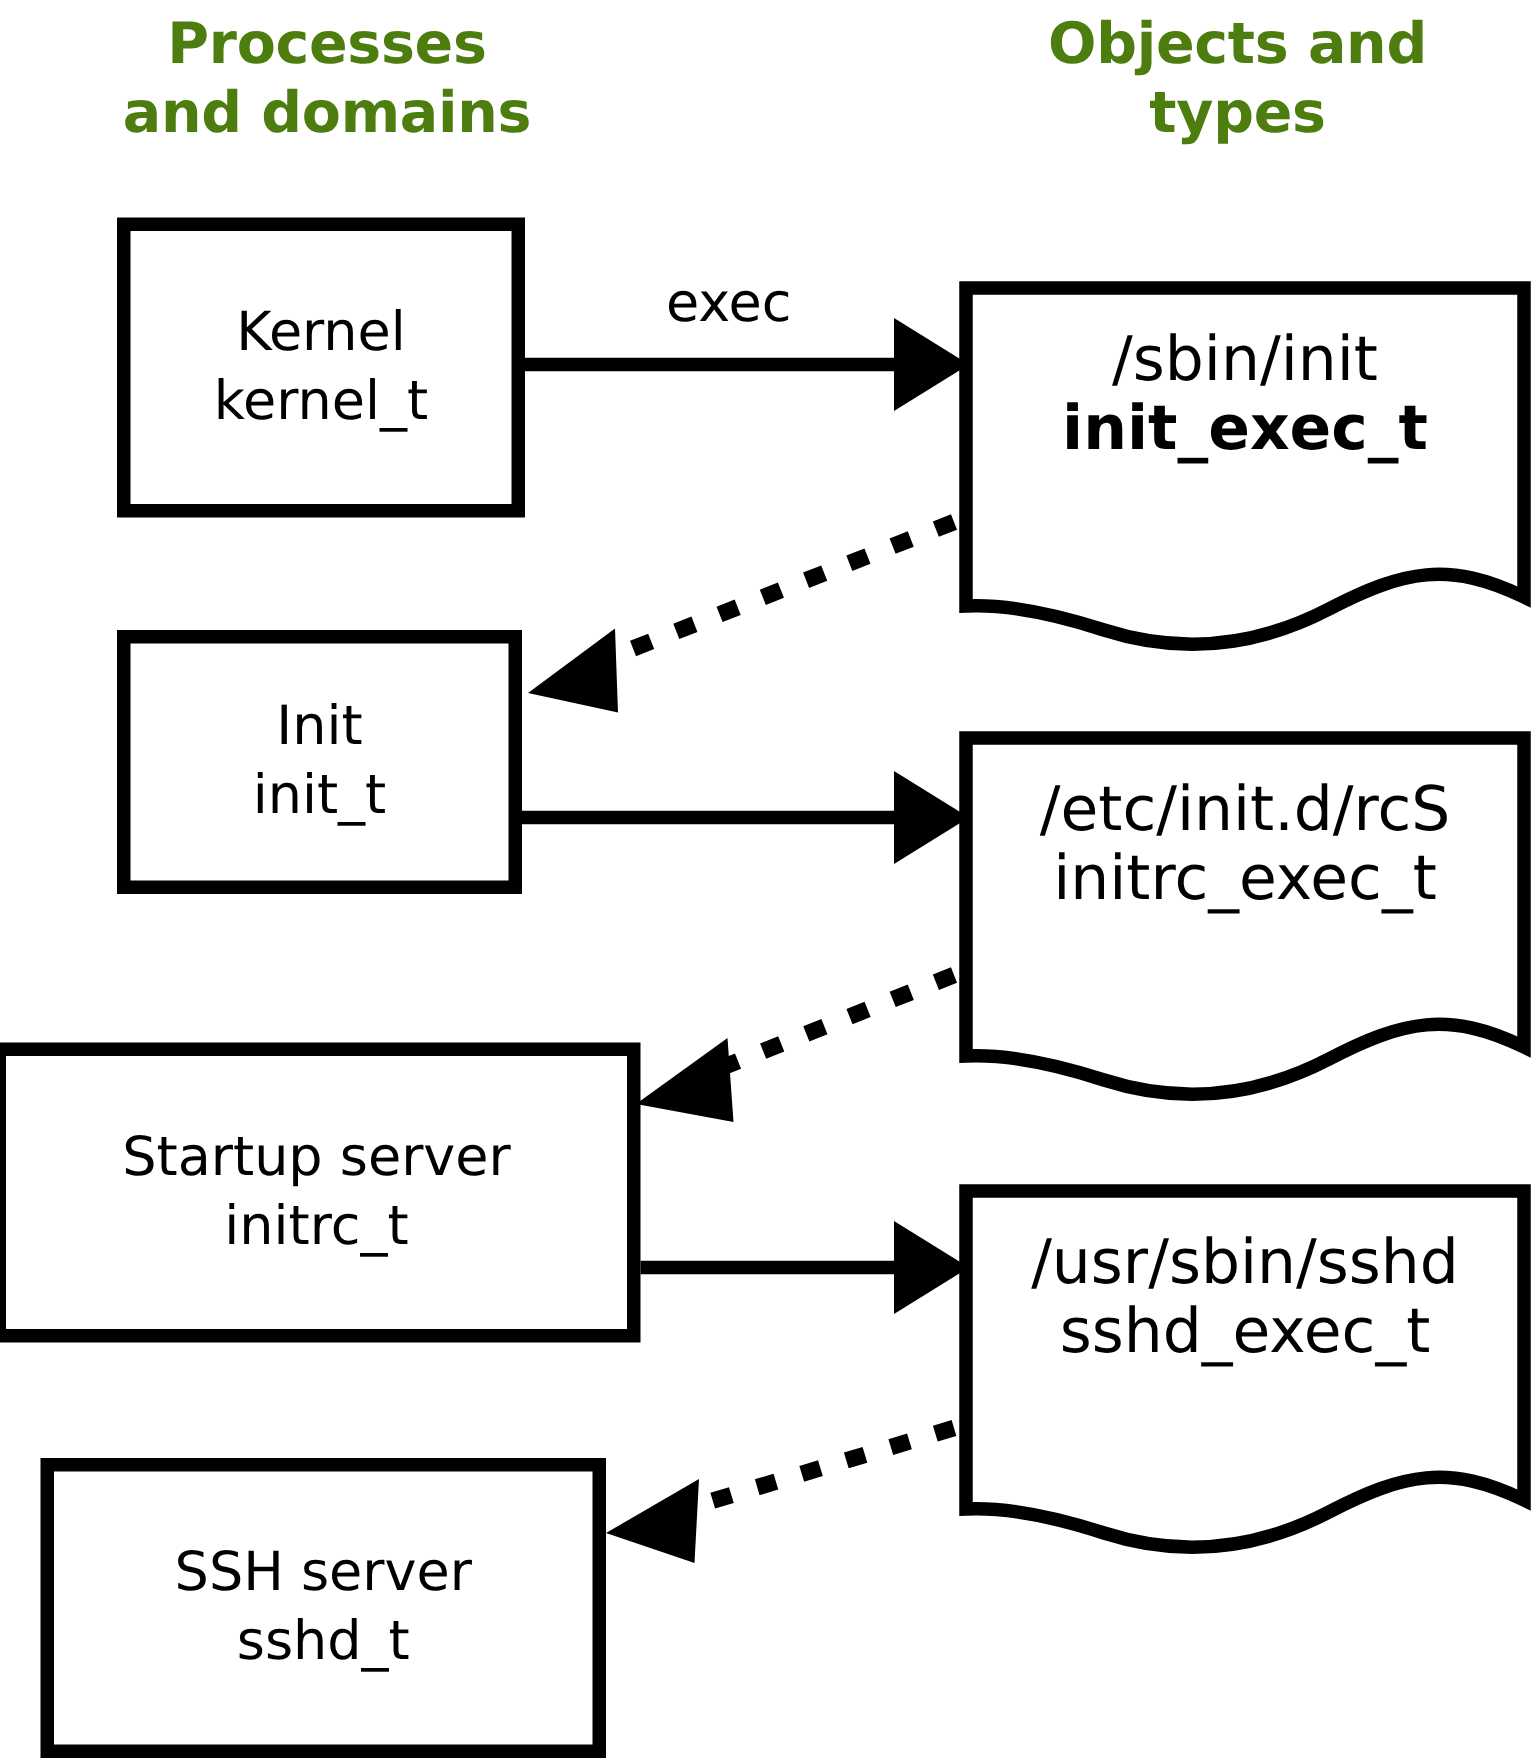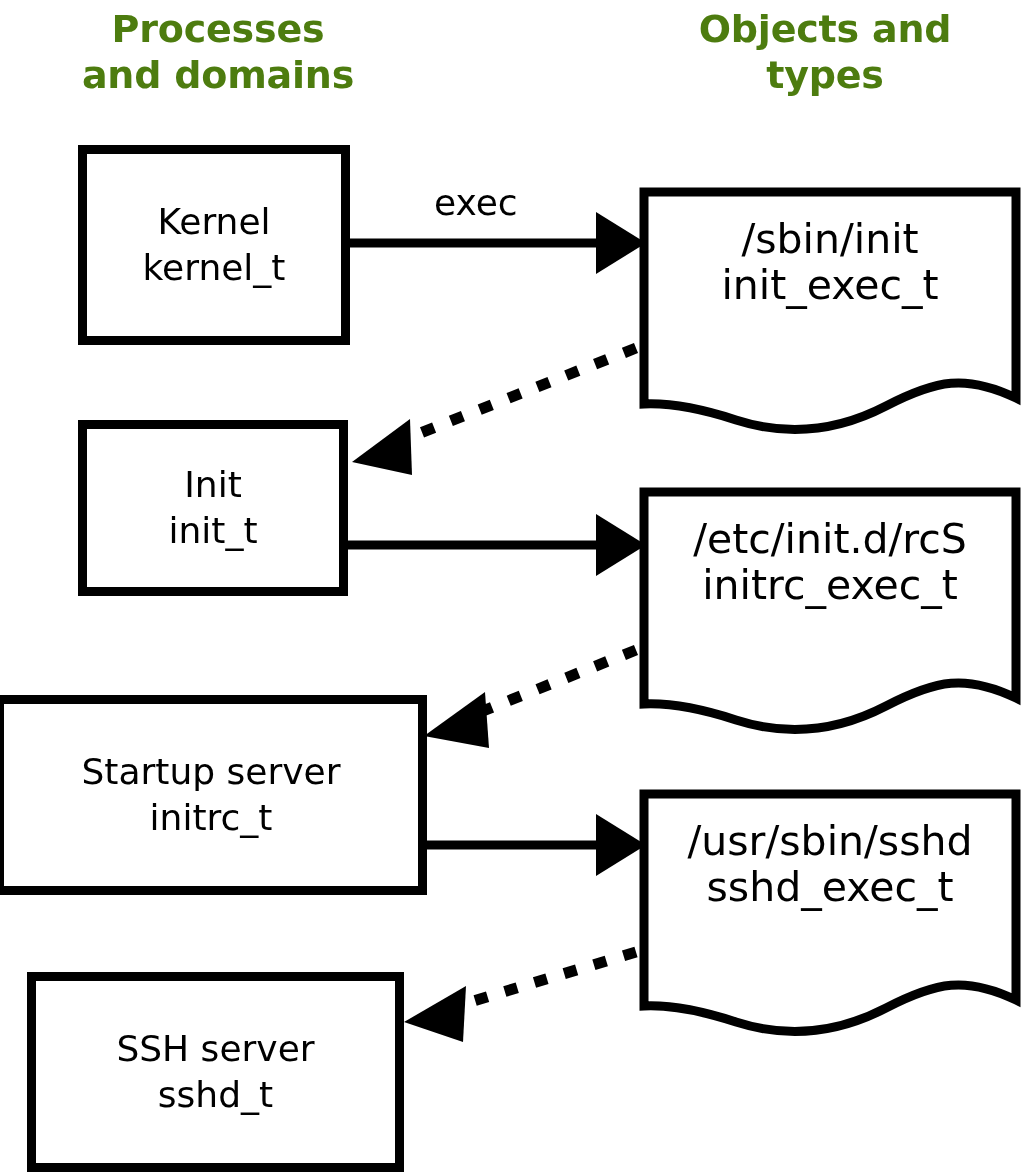--- a/index.html
+++ b/index.html
@@ -106,21 +106,21 @@
   <div class="proc-box" style="left:27px; top:972px; width:377px; height:200px;">
     <span class="l1">SSH server</span>
     <span class="l2">sshd_t</span>
   </div>
 
   <div class="doc-shape" style="left:636px; top:184px; width:388px; height:250px;">
     <svg width="388" height="250" viewBox="0 0 388 250">
       <path d="M 8 8 L 380 8 L 380 214 C 330 190 300 196 250 222 C 200 248 150 252 100 236 C 60 223 30 219 8 220 Z" fill="#ffffff" stroke="#000000" stroke-width="9" stroke-linejoin="miter" stroke-linecap="butt"></path>
     </svg>
     <div class="doc-label" style="top:32px;">/sbin/init</div>
-    <div class="doc-label" style="top:78px;">init_exec_t</div>
+    <div class="doc-label" style="top:78px;font-weight:bold;">init_exec_t</div>
   </div>
 
   <div class="doc-shape" style="left:636px; top:484px; width:388px; height:250px;">
     <svg width="388" height="250" viewBox="0 0 388 250">
       <path d="M 8 8 L 380 8 L 380 214 C 330 190 300 196 250 222 C 200 248 150 252 100 236 C 60 223 30 219 8 220 Z" fill="#ffffff" stroke="#000000" stroke-width="9" stroke-linejoin="miter" stroke-linecap="butt"></path>
     </svg>
     <div class="doc-label" style="top:32px;">/etc/init.d/rcS</div>
     <div class="doc-label" style="top:78px;">initrc_exec_t</div>
   </div>
 
@@ -158,15 +158,15 @@
       <line x1="427" y1="845" x2="600" y2="845" stroke="#000000" stroke-width="9"></line>
       <polygon points="596,814 646,845 596,876" fill="#000000"></polygon>
     </g>
 
     <g>
       <line x1="636" y1="952" x2="460" y2="1005" stroke="#000000" stroke-width="11" stroke-dasharray="13 18" stroke-linecap="butt"></line>
       <polygon points="404,1022 466,986 463,1042" fill="#000000"></polygon>
     </g>
   </svg>
 
-  <div class="edge-label" style="left:434px; top:183px;">exec</div>
+  <div class="edge-label" style="left:444px; top:183px;">exec</div>
 
 </div>
 
 </body></html>

